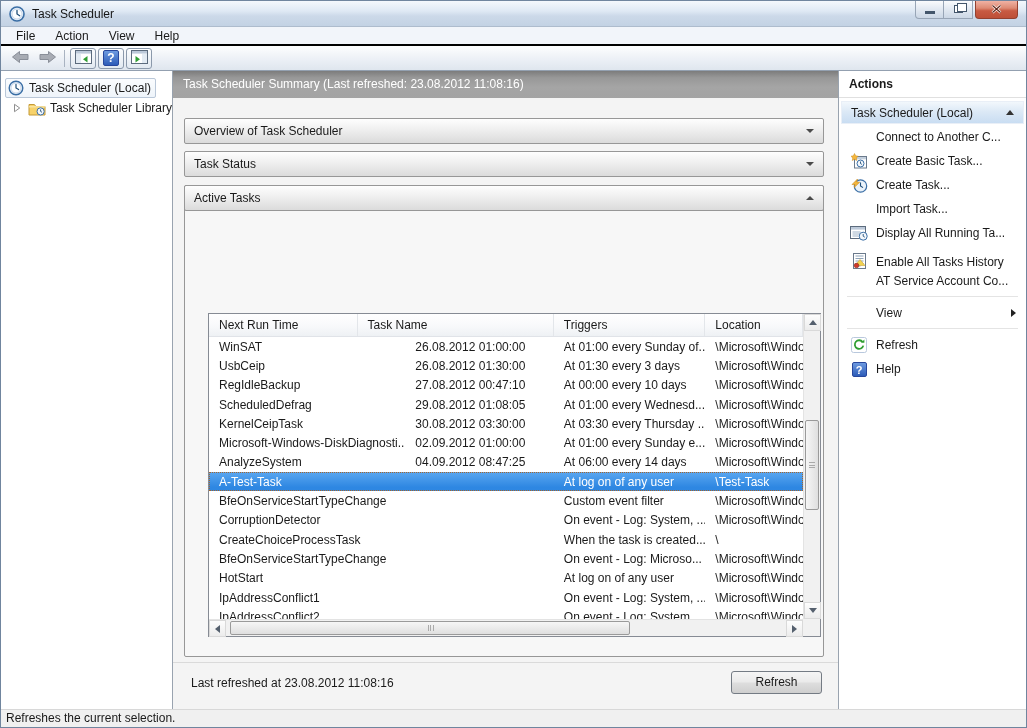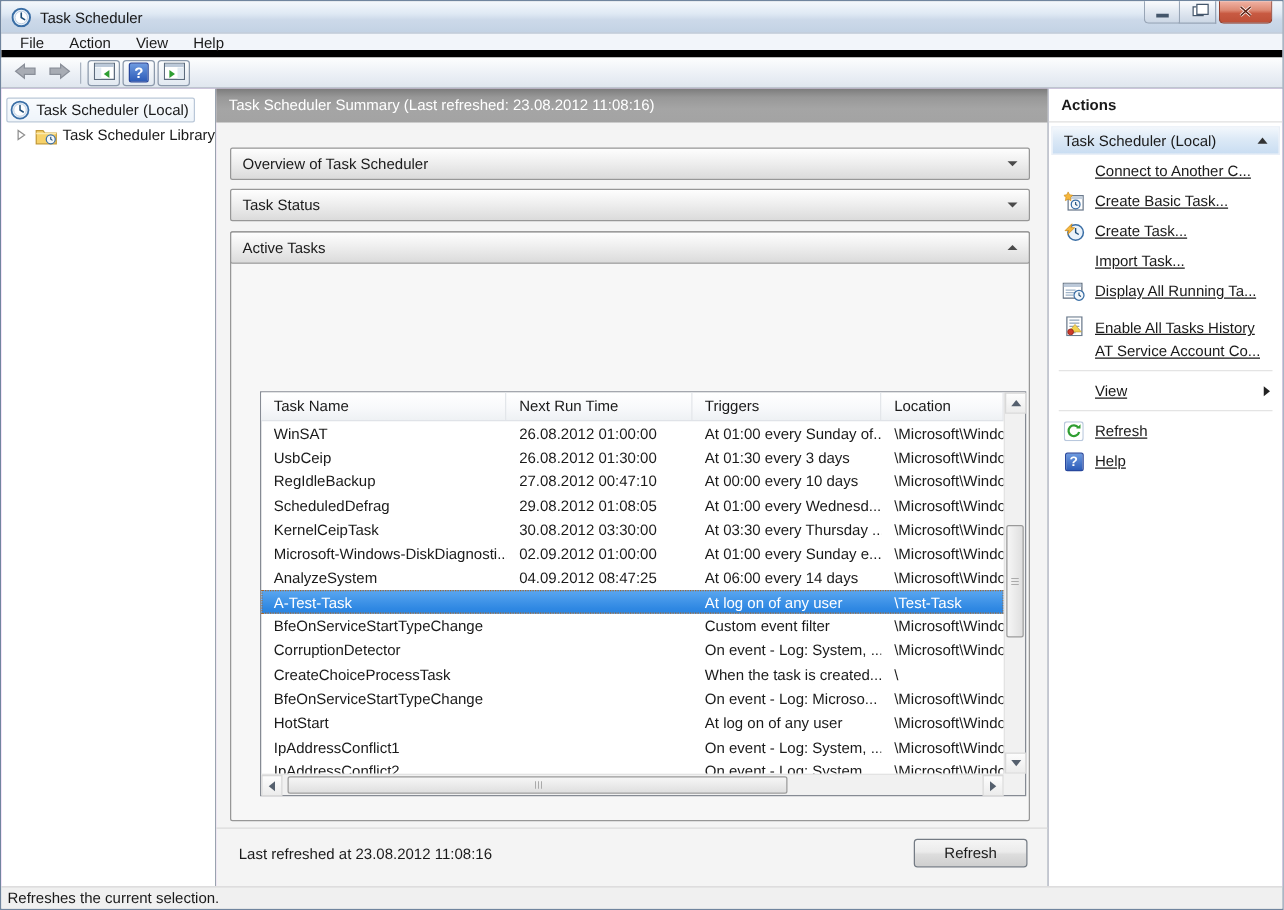--- a/index.html
+++ b/index.html
@@ -24,21 +24,21 @@
   .winbtn.close { width:43px; margin-left:2px; border-radius:0 0 4px 4px;
                   border-color:#93402f;
                   background:linear-gradient(#f3b8aa,#dd8a74 45%,#c85a42 60%,#bd4f37); }
   .glyph-min { width:10px; height:3px; background:#44566b; margin-top:6px; }
   .glyph-res { width:9px; height:8px; border:1px solid #44566b; background:#fff; position:relative; }
   .glyph-res:before { content:""; position:absolute; left:2px; top:-3px; width:8px; height:7px;
                       border:1px solid #44566b; background:#fff; }
 
   
   .menubar { position:absolute; top:26px; left:0; right:0; height:19px; background:#f2f5fa;
-             border-bottom:6px solid #000000; display:flex; align-items:center; padding-left:5px; }
+             border-bottom:2px solid #000000; display:flex; align-items:center; padding-left:5px; }
   .menu-item { padding:2px 10px; }
 
   
   .toolbar { position:absolute; top:45px; left:0; right:0; height:25px;
              background:linear-gradient(#fdfefe,#ecf0f6 55%,#dfe6ee);
              border-bottom:1px solid #93a0b0; display:flex; align-items:center; padding-left:7px; }
   .tb-arrow { width:26px; height:20px; display:flex; align-items:center; justify-content:center; }
   .tb-sep { width:1px; height:17px; background:#a9b3c1; margin:0 4px; }
   .tb-btn { width:26px; height:21px; border:1px solid #8b99ab; border-radius:3px; margin:0 1px;
             background:linear-gradient(#fcfdfe,#e2e9f1); display:flex; align-items:center; justify-content:center; }
@@ -127,21 +127,21 @@
                    padding-left:10px; font-weight:bold; border-bottom:1px solid #e0e0e0; }
   .actions-group { position:absolute; top:30px; left:2px; right:2px; height:23px;
                    background:linear-gradient(#f2f7fc,#dcE9f6 45%,#c9ddf2);
                    border:1px solid #e9eff7; display:flex; align-items:center; padding:0 9px; }
   .group-arrow { margin-left:auto; width:0; height:0; border-left:4px solid transparent;
                  border-right:4px solid transparent; border-bottom:5px solid #333; }
   .action-items { position:absolute; top:54px; left:2px; right:2px; bottom:0; }
   .action-item { position:absolute; left:0; right:0; height:24px; display:flex;
                  align-items:center; padding:0 8px; }
   .action-icon { width:20px; display:flex; align-items:center; justify-content:center; margin-right:7px; }
-  .action-label { white-space:nowrap; overflow:hidden;text-decoration:underline; }
+  .action-label { white-space:nowrap; overflow:hidden; }
   .submenu-arrow { margin-left:auto; width:0; height:0; border-top:4px solid transparent;
                    border-bottom:4px solid transparent; border-left:5px solid #222; }
   .action-sep { position:absolute; left:6px; right:6px; height:1px; background:#e4e4e4; }
   .ai-help { width:15px; height:15px; border-radius:2px; color:#fff; font-weight:bold;
              background:linear-gradient(#6d9ae0,#2d5cb8); border:1px solid #27479d;
              text-align:center; line-height:14px; font-size:11px; }
   .ai-help:before { content:"?"; }
 
   
   .statusbar { position:absolute; left:0; right:0; bottom:0; height:18px; background:#f0f0f0;
@@ -265,22 +265,22 @@
             <span>Active Tasks</span>
             <span class="bar-arrow up"></span>
           </div>
         </div>
       <div class="active-box"></div>
       <div class="at-desc">Active tasks are tasks that are currently enabled and have not expired.</div>
       <div class="at-summary">Summary: 38 total</div>
 
       <div class="table">
         <div class="thead" id="thead">
+            <div class="th" style="width: 149px;">Next Run Time</div>
             <div class="th" style="width: 197px;">Task Name</div>
-            <div class="th" style="width: 149px;">Next Run Time</div>
             <div class="th" style="width: 152px;">Triggers</div>
             <div class="th" style="width: 98px;">Location</div>
           </div>
         <div class="tbody" id="tbody">
             <div class="tr">
               <div class="td" style="width: 197px;">WinSAT</div>
               <div class="td" style="width: 149px;">26.08.2012 01:00:00</div>
               <div class="td" style="width: 152px;">At 01:00 every Sunday of...</div>
               <div class="td" style="width: 98px;">\Microsoft\Windo</div>
             </div>

